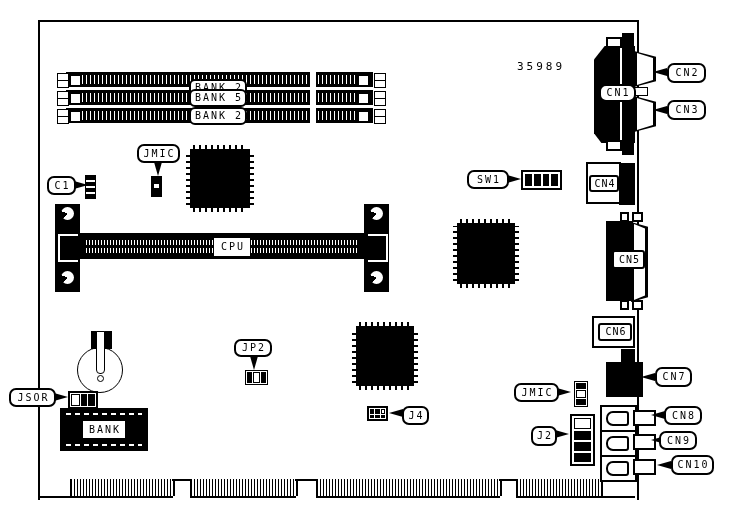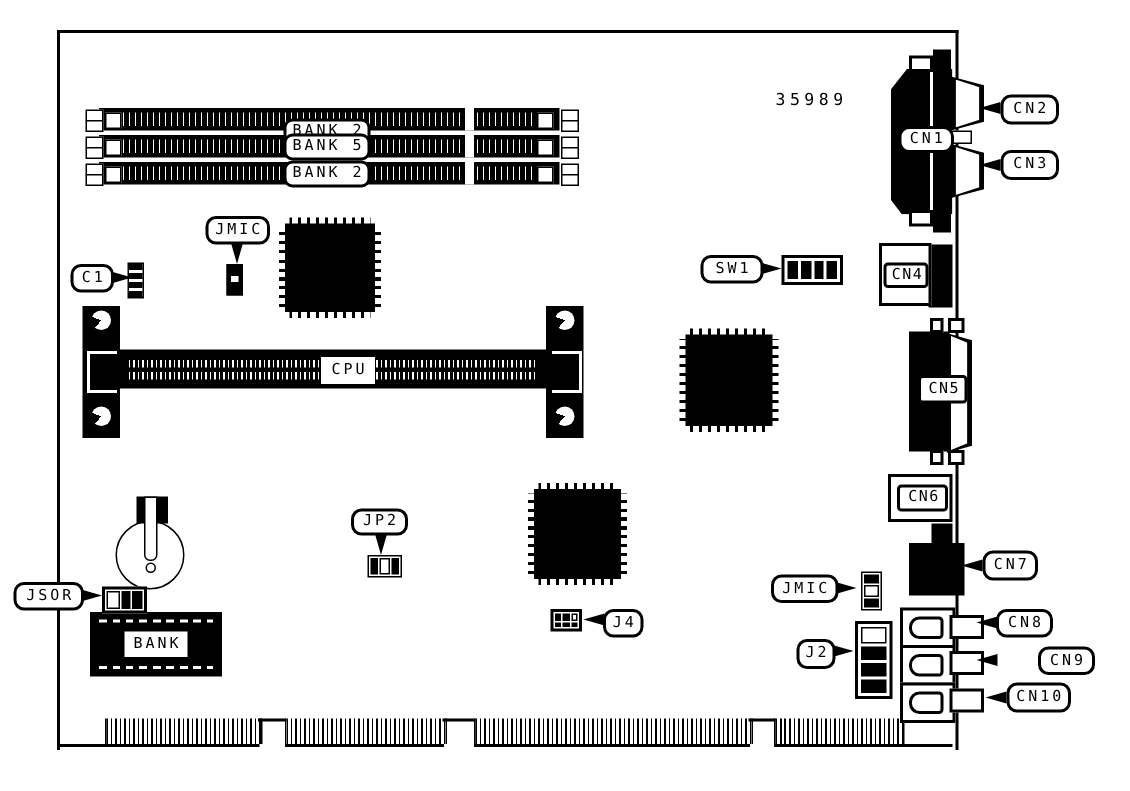--- a/index.html
+++ b/index.html
@@ -258,21 +258,21 @@
       <div class="c"></div>
     </div>
   <div class="stem" style="left:633px;top:410px;"></div>
   <div class="label" style="left:664px;top:406px;width:38px;height:19px;">CN8</div>
   <div class="tri-l" style="left:651px;top:411px;"></div>
 
   <div class="jack" style="left:600px;top:430px;">
       <div class="c"></div>
     </div>
   <div class="stem" style="left:633px;top:434px;"></div>
-  <div class="label" style="left:692px;top:431px;width:38px;height:19px;">CN9</div>
+  <div class="label" style="left:659px;top:431px;width:38px;height:19px;">CN9</div>
   <div class="tri-l" style="left:651px;top:436px;"></div>
 
   <div class="jack" style="left:600px;top:455px;">
       <div class="c"></div>
     </div>
   <div class="stem" style="left:633px;top:459px;"></div>
   <div class="label" style="left:671px;top:455px;width:43px;height:20px;">CN10</div>
   <div class="tri-l" style="left:657px;top:461px;"></div>
 
   <div class="label" style="left:514px;top:383px;width:45px;height:19px;text-align:center;">JMIC</div>

